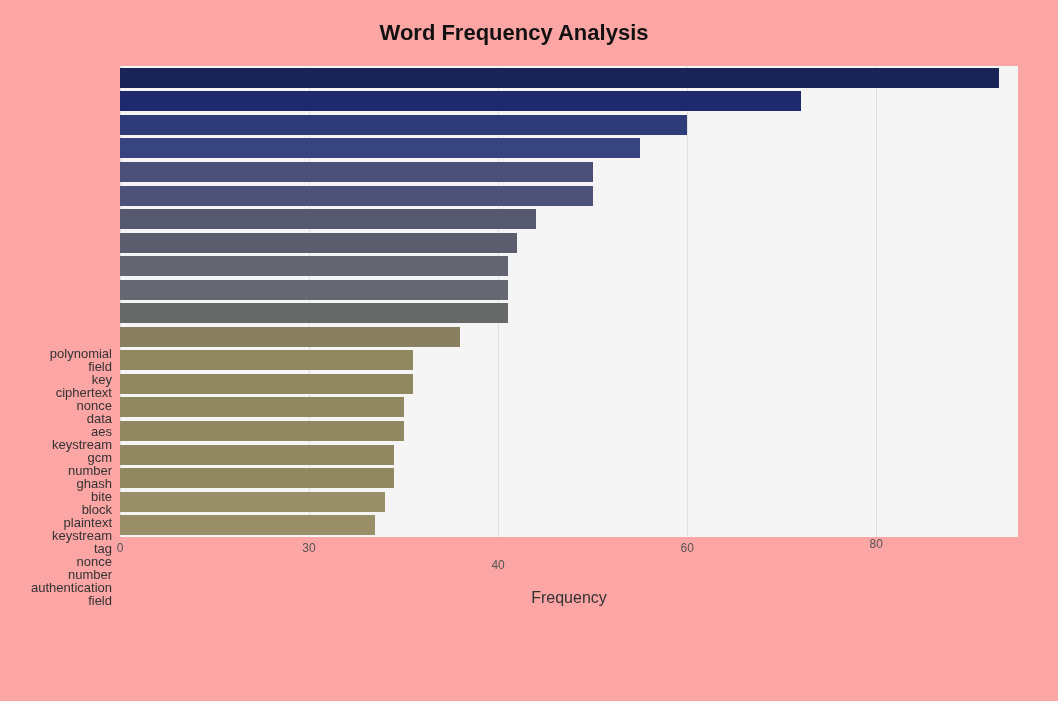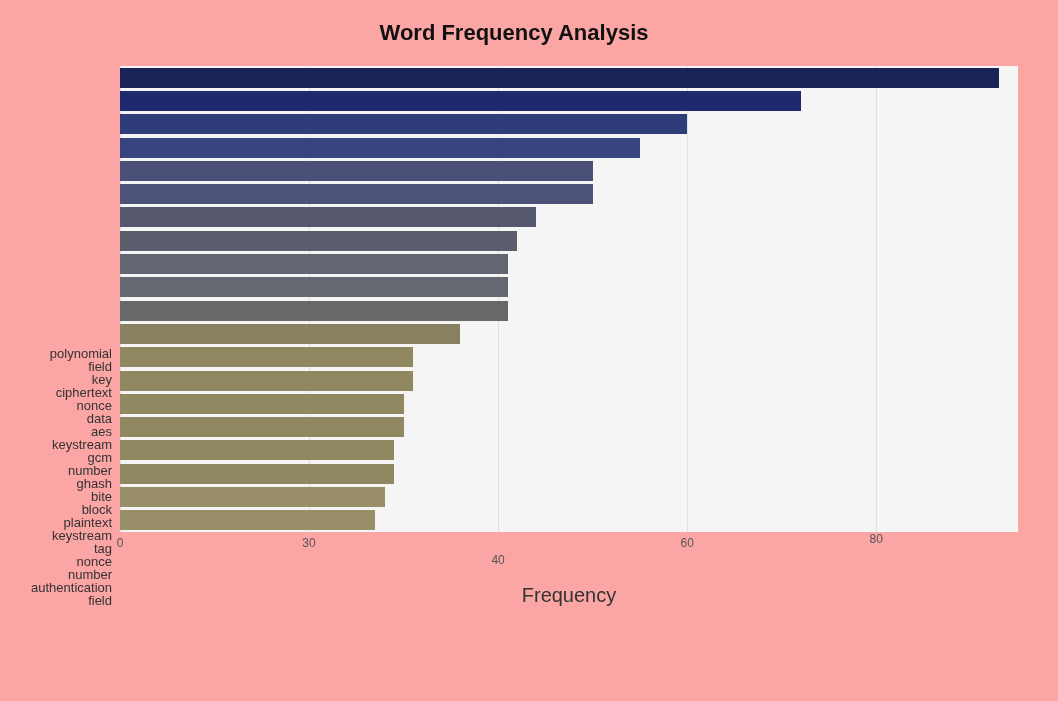--- a/index.html
+++ b/index.html
@@ -80,21 +80,21 @@
       border-radius: 0;
     }
     .x-tick {
       position: absolute;
       font-size: 12px;
       color: #555;
       transform: translateX(-50%);
     }
     .x-axis-label {
       text-align: center;
-      font-size: 20px;
+      font-size: 16px;
       color: #333;
       margin-top: 22px;
     }
     .x-axis-container {
       position: relative;
       height: 30px;
     }
   </style>
 </head>
 <body>

